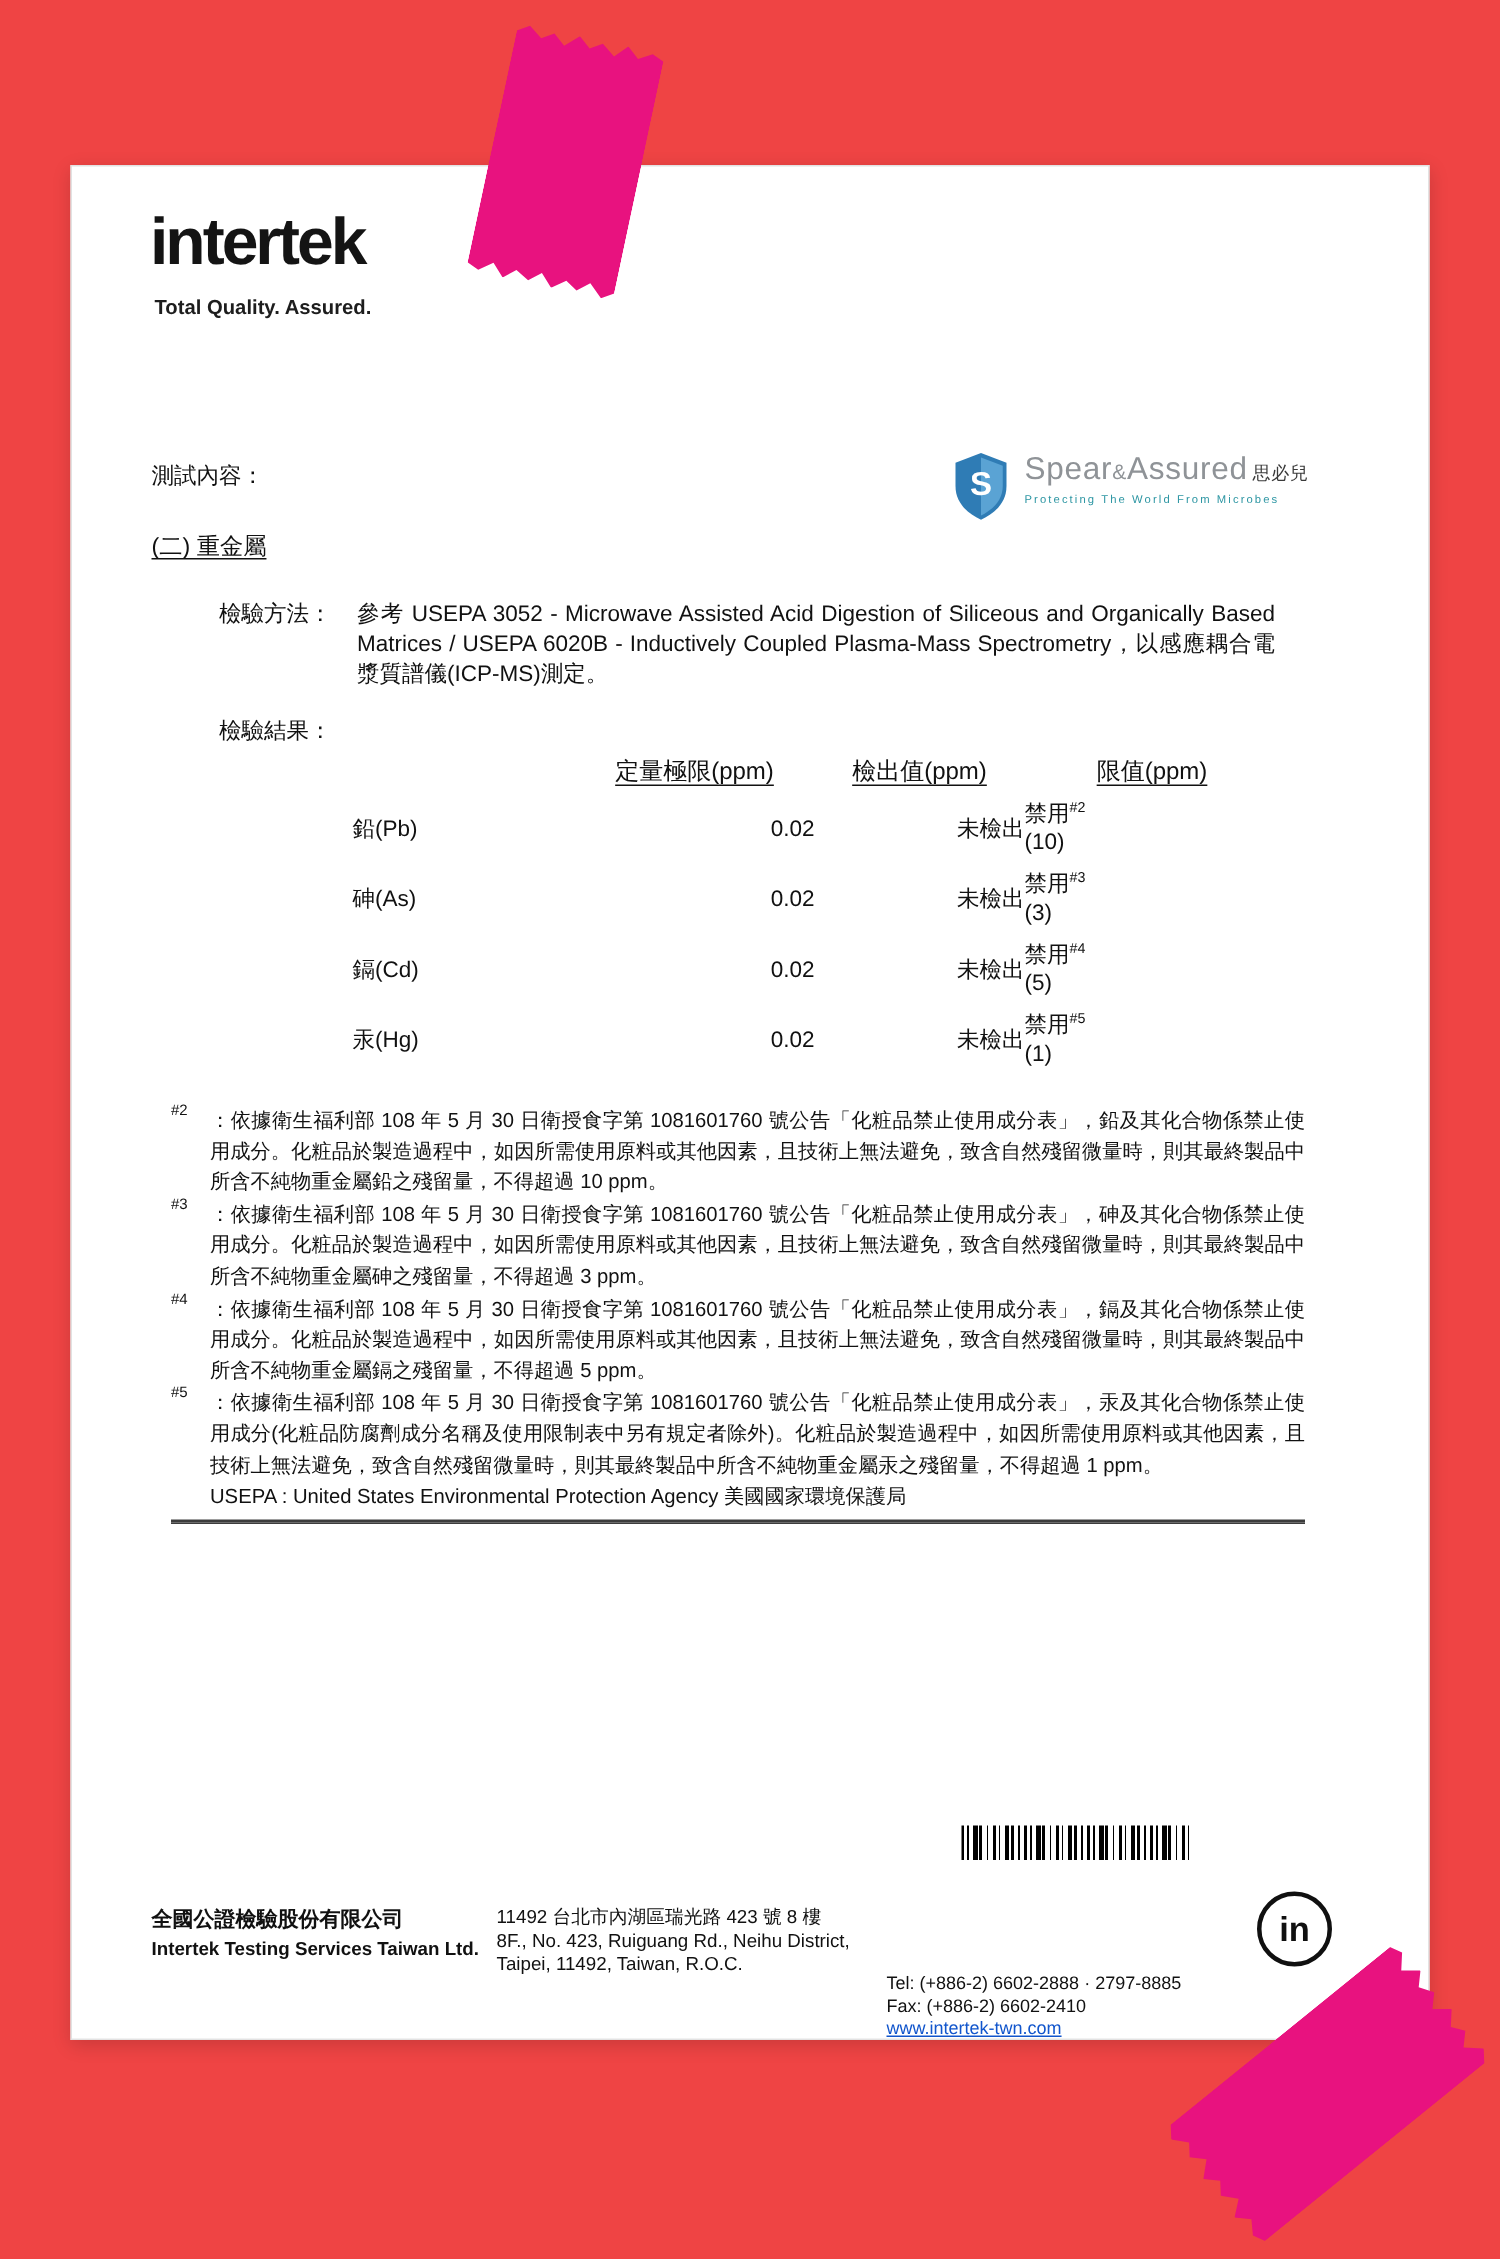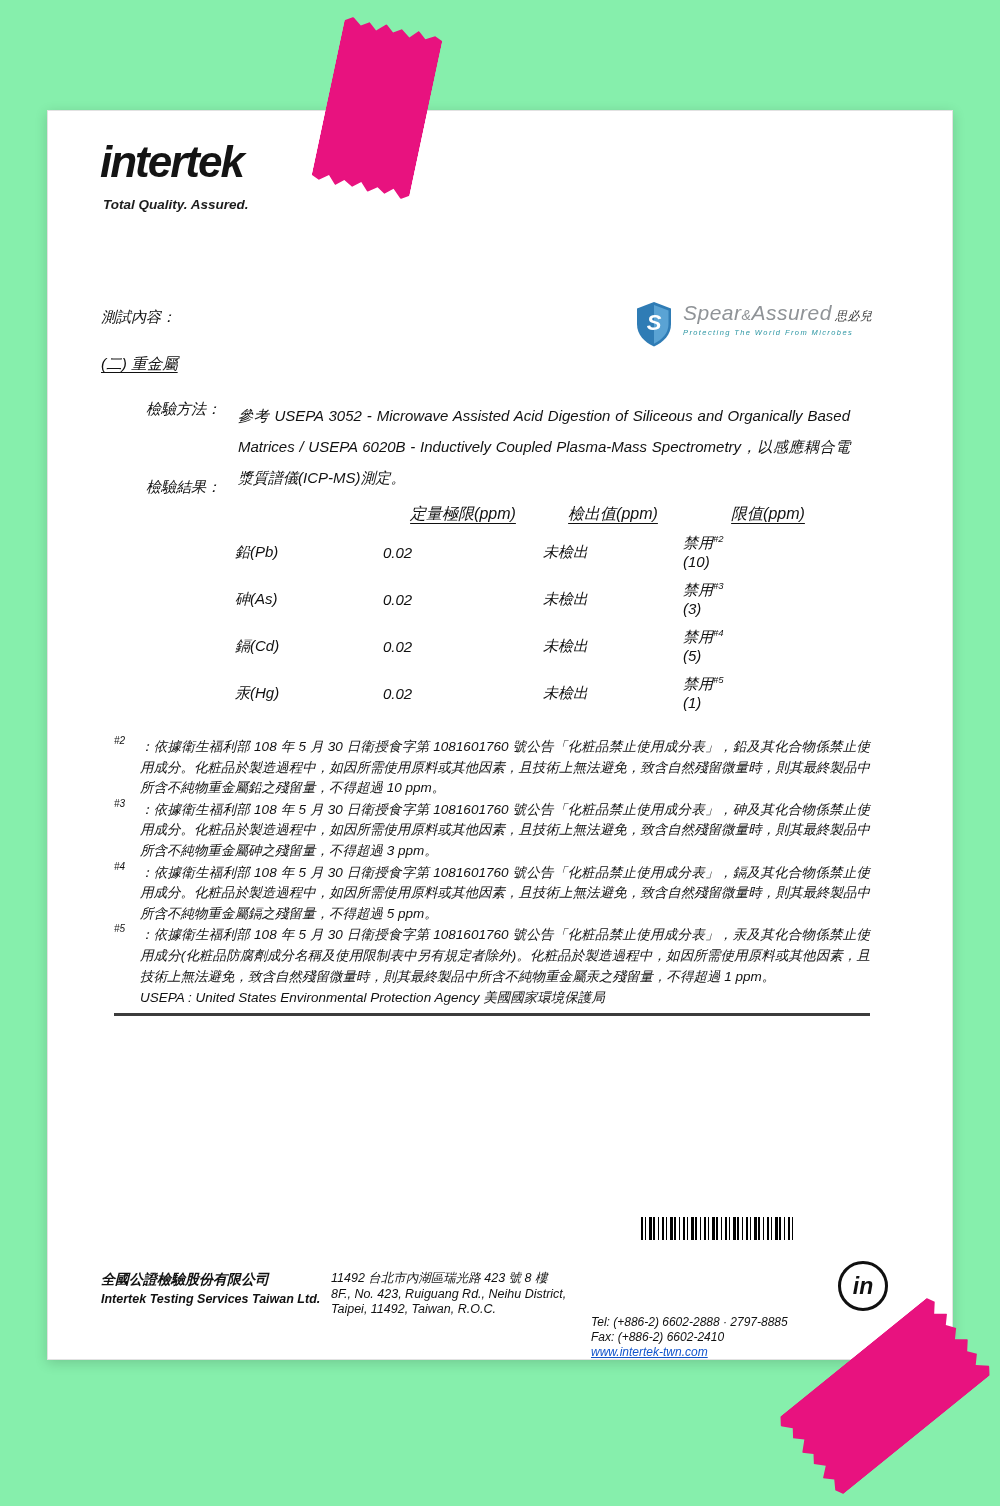--- a/index.html
+++ b/index.html
@@ -1,17 +1,17 @@
 <!DOCTYPE html>
 <html><head>
 <meta charset="utf-8">
 <style>
   * { margin:0; padding:0; box-sizing:border-box; }
   body { font-family:"Liberation Sans","DejaVu Sans",sans-serif; background:#fff; }
-  .page { position:relative; width:1000px; height:1506px; background:#86efac; overflow:hidden;font-style:italic; }
+  .page { position:relative; width:1000px; height:1506px; background:#ef4444; overflow:hidden; }
 
   .paper { position:absolute; left:47px; top:110px; width:906px; height:1250px;
            background:#fff; border:1px solid #e2e2e2; box-shadow:0 3px 12px rgba(0,0,0,.16); z-index:1; }
 
   
   .tape { position:absolute; background:#e8127f; z-index:5; }
   .tape-top { left:327px; top:24px; width:100px; height:168px; transform:rotate(12deg);
     clip-path: polygon(0% 3%, 8% 0%, 17% 4%, 25% 1%, 33% 5%, 42% 0%, 50% 4%, 58% 1%, 67% 5%, 75% 0%, 83% 4%, 92% 1%, 100% 3%, 100% 97%, 92% 100%, 83% 95%, 75% 99%, 67% 96%, 58% 100%, 50% 95%, 42% 99%, 33% 96%, 25% 100%, 17% 95%, 8% 99%, 0% 97%); }
   .tape-bottom { left:785px; top:1346px; width:200px; height:100px; transform:rotate(-39deg);
     clip-path: polygon(3% 0%, 0% 8%, 4% 17%, 1% 25%, 5% 33%, 0% 42%, 4% 50%, 1% 58%, 5% 67%, 0% 75%, 4% 83%, 1% 92%, 3% 100%, 97% 100%, 100% 92%, 95% 83%, 99% 75%, 96% 67%, 100% 58%, 95% 50%, 99% 42%, 96% 33%, 100% 25%, 95% 17%, 99% 8%, 97% 0%); }
@@ -30,32 +30,32 @@
   .partner .p-nameline { font-size:21px; color:#8f9397; letter-spacing:.5px; white-space:nowrap; }
   .partner .p-amp { font-size:14px; }
   .partner .p-zh { font-size:12px; color:#3a3a3a; margin-left:3px;text-align:right; }
   .partner .p-tagline { font-size:7.5px; color:#2d96a3; letter-spacing:1.4px; margin-top:3px; white-space:nowrap; }
 
   .section-title { position:absolute; left:53px; top:243px; font-size:15.5px; color:#111;
                    text-decoration:underline; text-underline-offset:3px; }
 
   .method-label { position:absolute; left:98px; top:289px; font-size:15px; color:#111; }
   .method-text { position:absolute; left:190px; top:289px; width:612px; font-size:15px;
-                 line-height:31px; text-align:justify; color:#111; }
+                 line-height:20px; text-align:justify; color:#111; }
   .results-label { position:absolute; left:98px; top:367px; font-size:15px; color:#111; }
 
   
   .rtable { position:absolute; left:185px; top:388px; width:620px; }
   .trow { display:grid; grid-template-columns:150px 160px 140px 170px; align-items:center; }
   .thead { height:30px; }
   .thead .th { text-align:center; font-size:16px; color:#111;
                text-decoration:underline; text-underline-offset:4px; }
   .tbody-row { height:47px; }
   .td-name { font-size:15px; color:#111; padding-left:2px; }
-  .td-mid { text-align:left; font-size:15px; color:#111; }
+  .td-mid { text-align:right; font-size:15px; color:#111; }
   .td-limit { font-size:15px; color:#111; line-height:1.25; }
   .td-limit sup { font-size:9.5px; }
 
   
   .footnotes { position:absolute; left:66px; top:626px; width:756px; color:#111; }
   .fn-item { display:flex; margin-bottom:1px; }
   .fn-marker { flex:0 0 26px; font-size:10px; position:relative; top:-2px; }
   .fn-body { flex:1; font-size:13.5px; line-height:20.6px; text-align:justify; }
   .usepa-note { margin-left:26px; font-size:13.5px; line-height:20px; margin-top:1px; }
   .double-rule { margin-top:5px; height:2px; border-top:2.5px solid #3c3c3c; border-bottom:1px solid #3c3c3c; }

